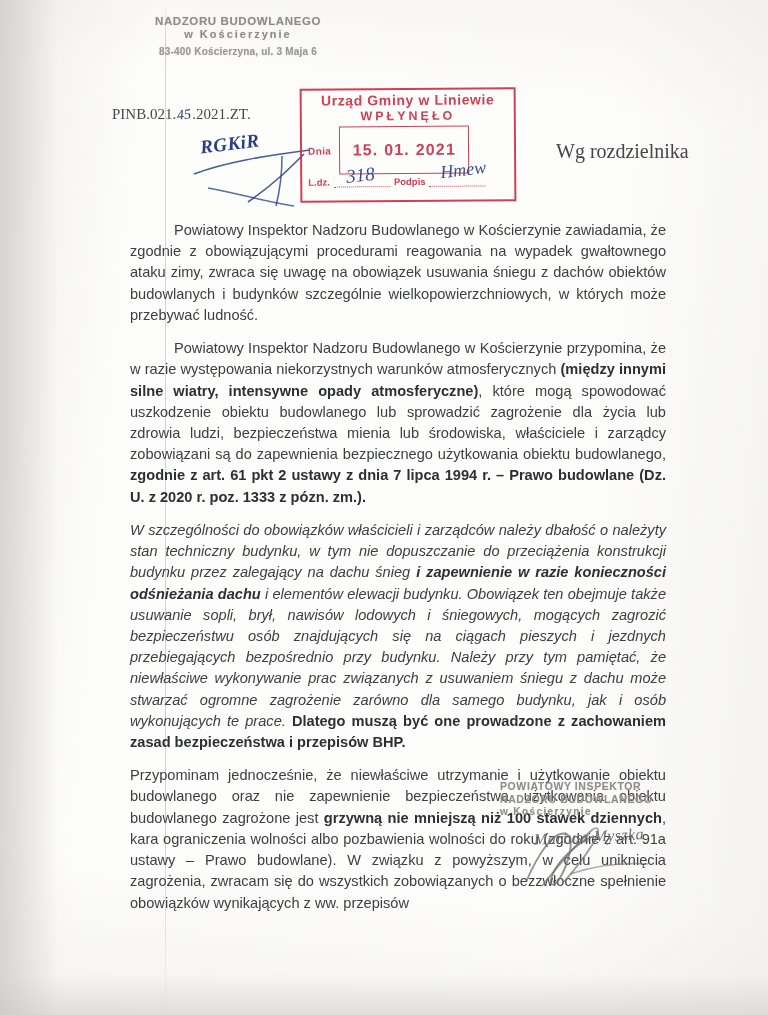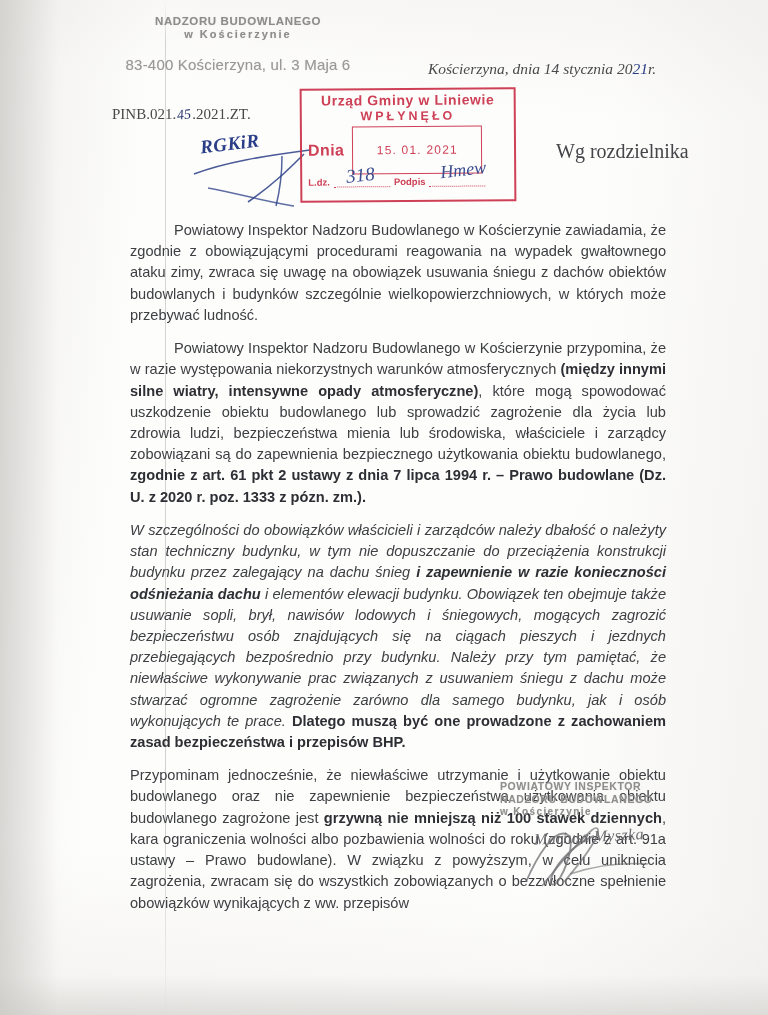--- a/index.html
+++ b/index.html
@@ -40,21 +40,21 @@
   
   .letterhead{
     position:absolute;left:88px;top:14px;width:300px;
     text-align:center;
     color:#8e8d8c;
     line-height:1.22;
     text-shadow:0 0 1px rgba(150,150,150,.45);
   }
   .lh-l1,.lh-l2{font-size:11.5px;font-weight:700;letter-spacing:.6px;}
   .lh-l3{font-size:11px;font-weight:700;letter-spacing:2px;}
-  .lh-l4{font-size:15px;font-weight:400;letter-spacing:.2px;margin-top:15px;color:#9a9896;}
+  .lh-l4{font-size:10px;font-weight:700;letter-spacing:.2px;margin-top:5px;color:#9a9896;}
 
   
   .date-line{
     position:absolute;left:428px;top:60px;
     font-family:"Liberation Serif",serif;
     font-style:italic;font-size:15.5px;color:#4b4b4d;
     white-space:nowrap;
   }
   .hw-year{
     font-family:"Liberation Serif",serif;
@@ -88,26 +88,26 @@
     text-align:center;font-size:14px;font-weight:700;letter-spacing:.6px;
     margin-top:2px;white-space:nowrap;
   }
   .stamp-sub{
     text-align:center;font-size:12.5px;font-weight:700;letter-spacing:3px;
     margin-top:1px;
   }
   .stamp-mid{
     display:flex;align-items:center;margin-top:3px;padding-left:6px;
   }
-  .stamp-dnia{font-size:16px;font-weight:700;letter-spacing:.4px;}
+  .stamp-dnia{font-size:10px;font-weight:700;letter-spacing:.4px;}
   .stamp-datebox{
     margin-left:8px;border:1.6px solid #c9324a;
     width:128px;height:46px;display:flex;align-items:center;justify-content:center;
   }
-  .stamp-date{font-size:12px;font-weight:400;letter-spacing:1.2px;}
+  .stamp-date{font-size:16px;font-weight:700;letter-spacing:1.2px;}
   .stamp-foot{
     display:flex;align-items:flex-end;gap:4px;padding-left:6px;margin-top:2px;
     font-size:9.5px;font-weight:700;
   }
   .dotfill{
     flex:0 0 auto;width:56px;border-bottom:1px dotted #c9324a;height:10px;
   }
   .hw-red{
     position:absolute;color:#2b3f86;font-style:italic;
     font-family:"Liberation Serif",serif;
@@ -176,21 +176,20 @@
   <div class="edge-shadow-l"></div>
   <div class="edge-shadow-b"></div>
   <div class="fold-line"></div>
 
   <div class="letterhead">
     <div class="lh-l2">NADZORU BUDOWLANEGO</div>
     <div class="lh-l3">w Kościerzynie</div>
     <div class="lh-l4">83-400 Kościerzyna, ul. 3 Maja 6</div>
   </div>
 
-  <div class="date-line"><span>Kościerzyna, dnia 14 stycznia 20</span><span class="hw-year">21</span><span>r.</span></div>
 
   <div class="ref-line"><span>PINB.021.</span><span class="hw-ref">45</span><span>.2021.ZT.</span></div>
 
   <div class="addressee">Wg rozdzielnika</div>
 
   <svg class="scrawl" viewBox="0 0 140 80">
     <path d="M8,46 C40,34 78,28 124,22" stroke="#2b3f86" stroke-width="1.6" fill="none" opacity=".85"></path>
     <path d="M118,26 C104,40 88,56 62,74" stroke="#2b3f86" stroke-width="1.6" fill="none" opacity=".85"></path>
     <path d="M96,28 C96,46 94,62 90,78" stroke="#2b3f86" stroke-width="1.5" fill="none" opacity=".8"></path>
     <path d="M22,60 C54,66 82,74 108,78" stroke="#2b3f86" stroke-width="1.4" fill="none" opacity=".75"></path>

